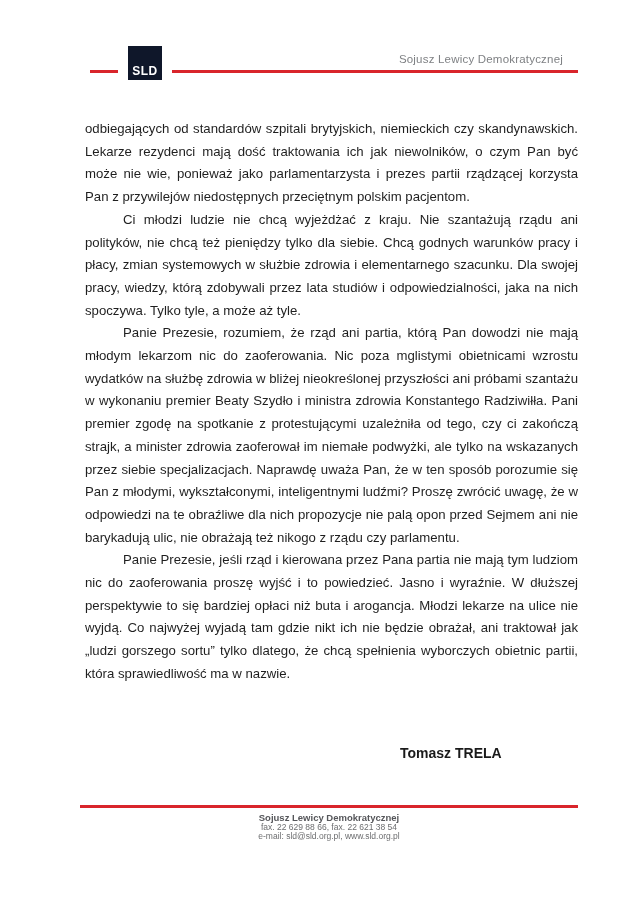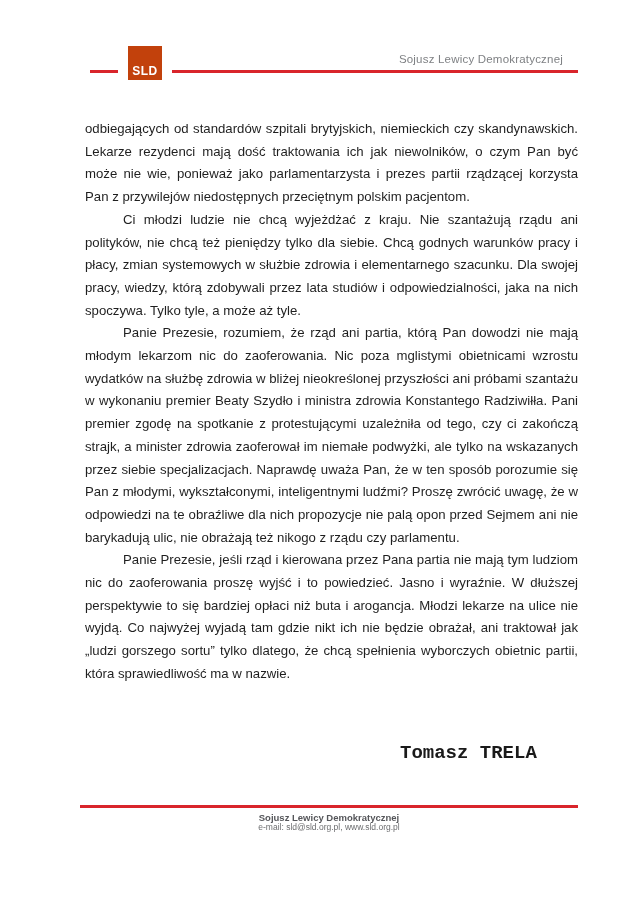--- a/index.html
+++ b/index.html
@@ -16,21 +16,21 @@
   .hdr-dash {
     position: absolute;
     left: 90px; top: 70px;
     width: 28px; height: 3px;
     background: #d9252b;
   }
   .logo-box {
     position: absolute;
     left: 128px; top: 46px;
     width: 34px; height: 34px;
-    background: #c2410c;
+    background: #0f172a;
   }
   .logo-box span {
     position: absolute;
     left: 0; right: 0; bottom: 2px;
     text-align: center;
     color: #ffffff;
     font-size: 12px;
     font-weight: bold;
     letter-spacing: 0.5px;
   }
@@ -58,24 +58,23 @@
     line-height: 22.7px;
     text-align: justify;
     margin-top: 35px;
   }
   .letter p { margin: 0; }
   .letter p.indent { text-indent: 38px; }
   .signature {
     margin-top: 56px;
     margin-left: 315px;
     font-weight: bold;
-    font-size: 19px;
+    font-size: 14px;
     text-align: left;
     color: #1a1a1a;
-    font-family: Liberation Mono, monospace;
   }
 
   
   .ftr-rule {
     position: absolute;
     left: 80px; top: 805px;
     width: 498px; height: 2.5px;
     background: #d9252b;
   }
   .ftr {
@@ -113,17 +112,18 @@
     <p class="indent">Ci młodzi ludzie nie chcą wyjeżdżać z kraju. Nie szantażują rządu ani polityków, nie chcą też pieniędzy tylko dla siebie. Chcą godnych warunków pracy i płacy, zmian systemowych w służbie zdrowia i elementarnego szacunku. Dla swojej pracy, wiedzy, którą zdobywali przez lata studiów i odpowiedzialności, jaka na nich spoczywa. Tylko tyle, a może aż tyle.</p>
     <p class="indent">Panie Prezesie, rozumiem, że rząd ani partia, którą Pan dowodzi nie mają młodym lekarzom nic do zaoferowania. Nic poza mglistymi obietnicami wzrostu wydatków na służbę zdrowia w bliżej nieokreślonej przyszłości ani próbami szantażu w wykonaniu premier Beaty Szydło i ministra zdrowia Konstantego Radziwiłła. Pani premier zgodę na spotkanie z protestującymi uzależniła od tego, czy ci zakończą strajk, a minister zdrowia zaoferował im niemałe podwyżki, ale tylko na wskazanych przez siebie specjalizacjach. Naprawdę uważa Pan, że w ten sposób porozumie się Pan z młodymi, wykształconymi, inteligentnymi ludźmi? Proszę zwrócić uwagę, że w odpowiedzi na te obraźliwe dla nich propozycje nie palą opon przed Sejmem ani nie barykadują ulic, nie obrażają też nikogo z rządu czy parlamentu.</p>
     <p class="indent">Panie Prezesie, jeśli rząd i kierowana przez Pana partia nie mają tym ludziom nic do zaoferowania proszę wyjść i to powiedzieć. Jasno i wyraźnie. W dłuższej perspektywie to się bardziej opłaci niż buta i arogancja. Młodzi lekarze na ulice nie wyjdą. Co najwyżej wyjadą tam gdzie nikt ich nie będzie obrażał, ani traktował jak „ludzi gorszego sortu” tylko dlatego, że chcą spełnienia wyborczych obietnic partii, która sprawiedliwość ma w nazwie.</p>
     <div class="signature">Tomasz TRELA</div>
   </main>
 
   <footer>
     <div class="ftr-rule"></div>
     <div class="ftr">
       <div class="f-title">Sojusz Lewicy Demokratycznej</div>
+      <div>fax. 22 629 88 66, fax. 22 621 38 54</div>
       <div>e-mail: sld@sld.org.pl, www.sld.org.pl</div>
     </div>
   </footer>
 
 </div>
 
 </body></html>

